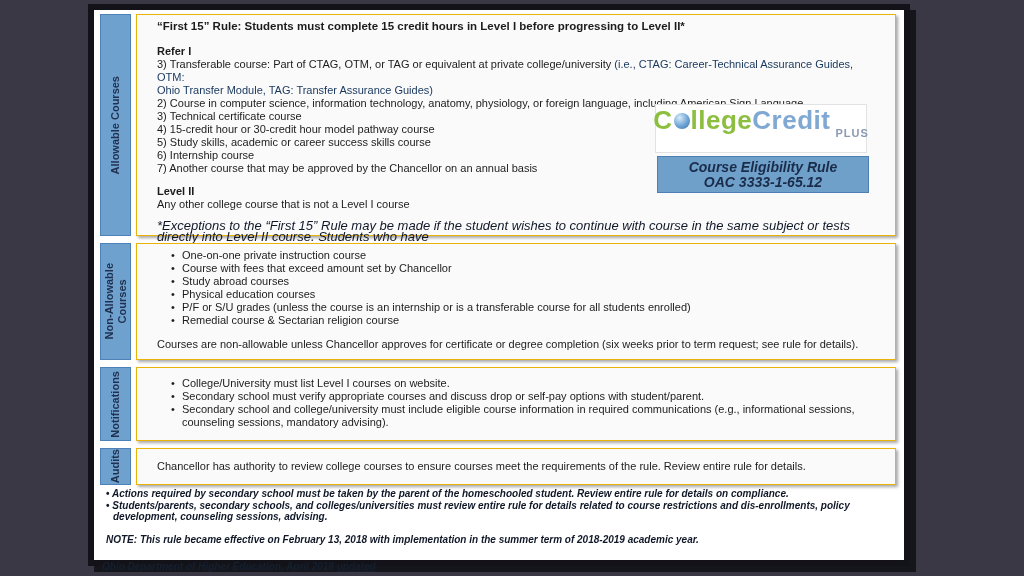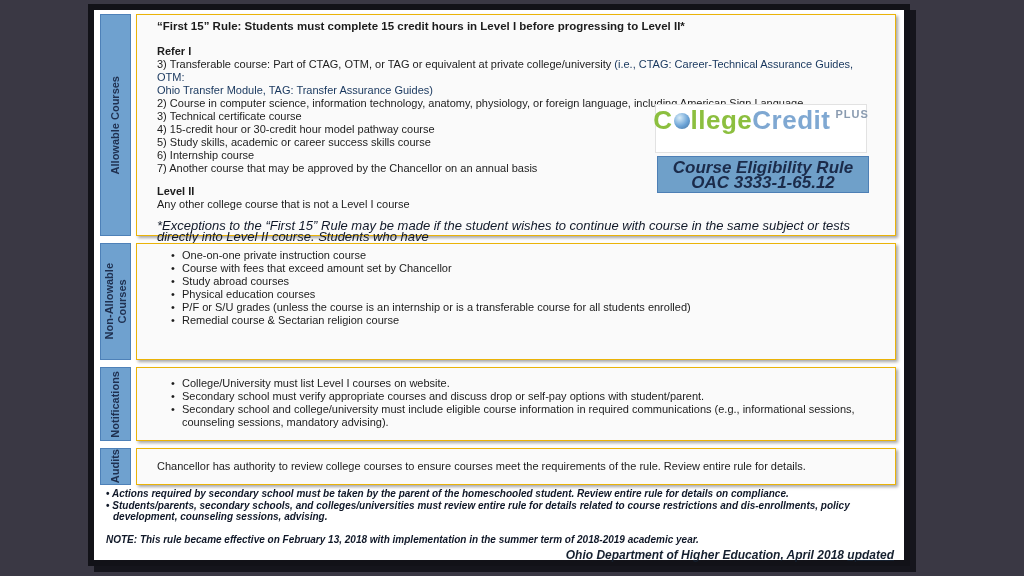--- a/index.html
+++ b/index.html
@@ -53,42 +53,42 @@
     z-index:2;
   }
   .logo-text { font-size:26px; font-weight:bold; letter-spacing:0.5px; line-height:26px; white-space:nowrap; }
   .lg-green { color:#8cbf3f; }
   .lg-blue  { color:#7fa8d2; }
   .globe {
     display:inline-block; width:16px; height:16px; border-radius:50%;
     background:radial-gradient(circle at 35% 30%, #d8ecf8, #6ba3d6 55%, #44709c);
     margin:0 1px; vertical-align:baseline;
   }
-  .logo-sub { display:flex; margin-top:1px; }
+  .logo-sub { display:flex; align-items:center; margin-top:10px; }
   .dots { flex:1; border-top:2px dotted #8cbf3f; margin-right:5px; }
   .plus { font-size:11px; font-weight:bold; color:#8a9bb0; letter-spacing:1px; }
   
   .rulebox {
     position:absolute; left:520px; top:141px; width:212px; height:37px;
     background:#6fa0c9; border:1px solid #4d7fb5; box-sizing:border-box;
     display:flex; flex-direction:column; align-items:center; justify-content:center;
-    font-style:italic; font-weight:600; font-size:17px; color:#1b2b4a; line-height:15px;
+    font-style:italic; font-weight:600; font-size:14px; color:#1b2b4a; line-height:15px;
     z-index:2;
   }
   .audit-box { display:flex; align-items:center; padding-top:0; padding-bottom:0; }
   
   .footer {
     position:absolute; left:8px; right:10px; top:478px;
     font-style:italic; font-weight:600; font-size:10px; line-height:11.5px; color:#101828;
   }
   .fnote { padding-left:11px; text-indent:-7px; }
   .fnote .fb { font-style:normal; }
   .f-note-line { margin-top:11px; padding-left:4px; }
   .link { text-decoration:underline; }
-  .credit { text-align:right; font-size:12px; margin-top:5px; color:#15202f; }
+  .credit { font-size:10px; margin-top:16px; color:#15202f; }
   .upd { text-decoration:underline; font-weight:bold; }
 </style>
 </head>
 <body>
 
 <div class="slide">
 
   <div class="row row1">
     <div class="side">
       <span>Allowable Courses</span>
@@ -153,20 +153,21 @@
         </div>
           <div class="blt-row">
           <span class="blt">•</span>
           <span class="blt-txt">P/F or S/U grades (unless the course is an internship or is a transferable course for all students enrolled)</span>
         </div>
           <div class="blt-row">
           <span class="blt">•</span>
           <span class="blt-txt">Remedial course &amp; Sectarian religion course</span>
         </div>
         </div>
+      <div class="note-line">Courses are non-allowable unless Chancellor approves for certificate or degree completion (six weeks prior to term request; see rule for details).</div>
     </div>
   </div>
 
   <div class="row row3">
     <div class="side">
       <span>Notifications</span>
     </div>
     <div class="box" style="padding-top:9px;">
       <div>
           <div class="blt-row">

